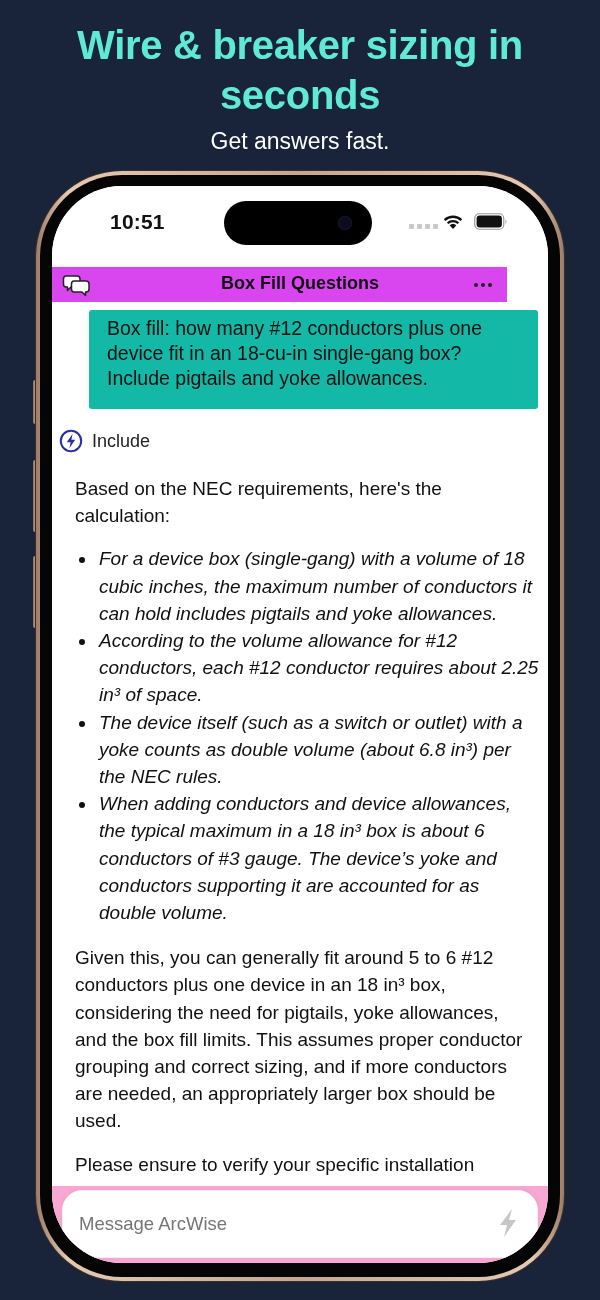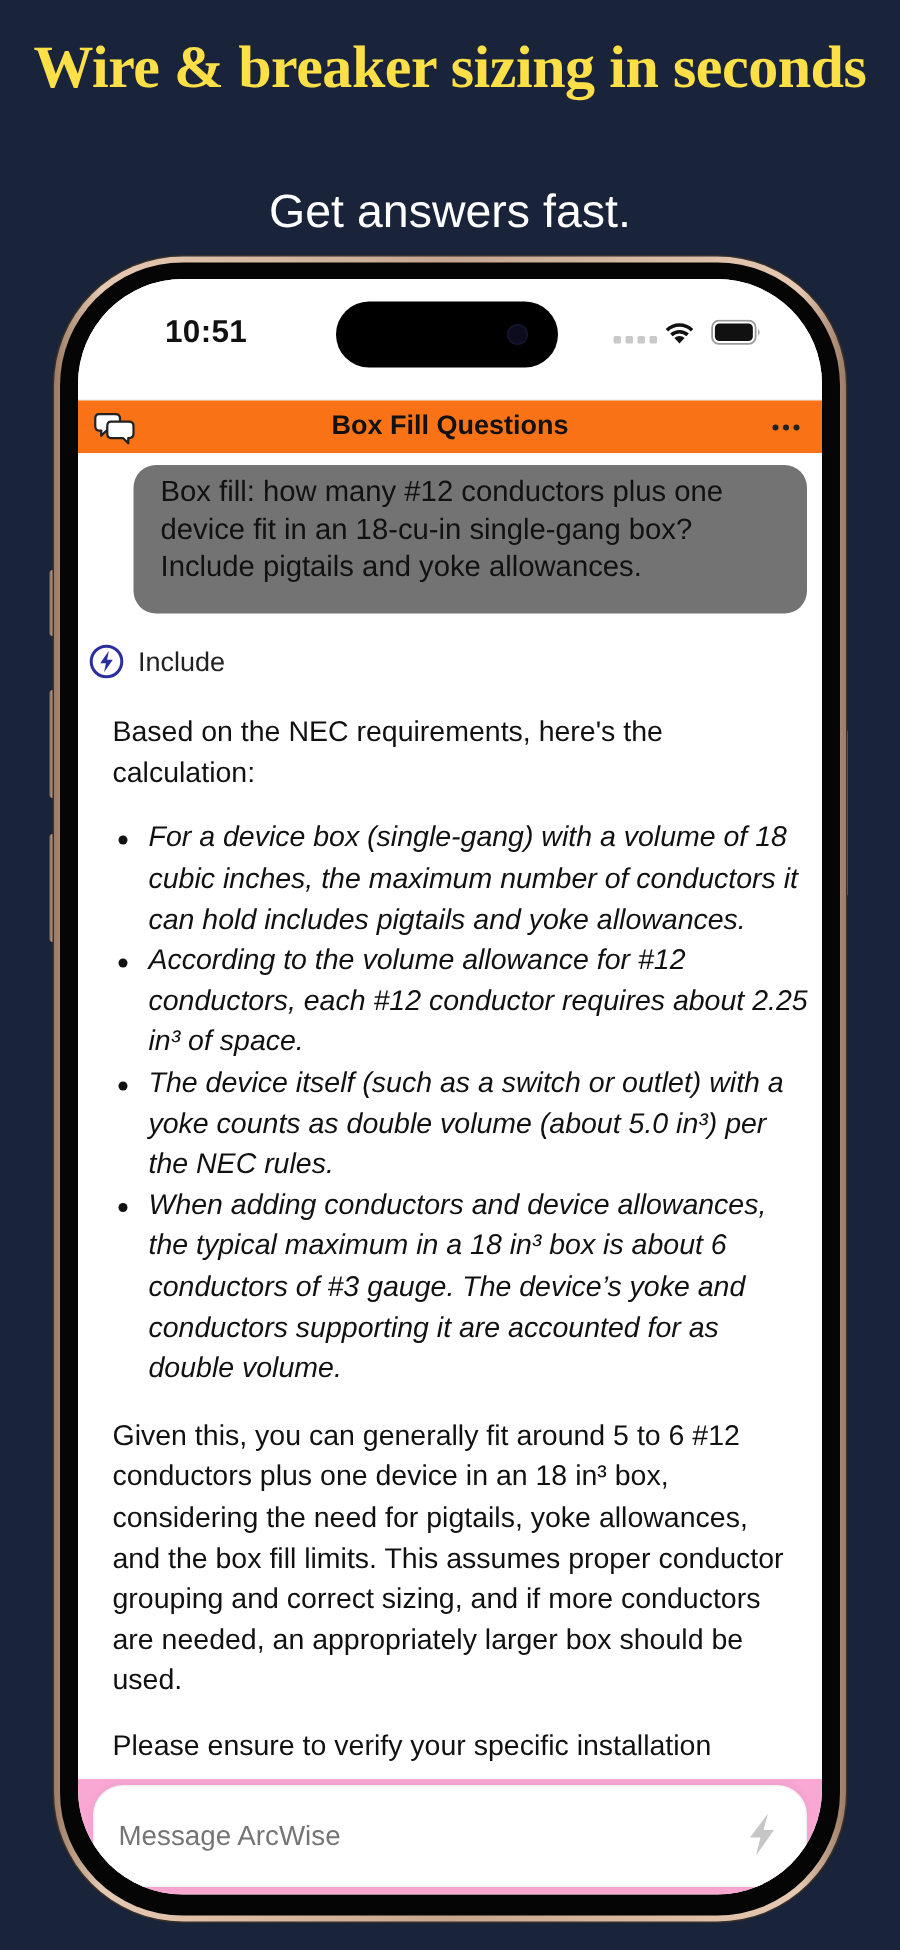--- a/index.html
+++ b/index.html
@@ -6,29 +6,28 @@
     html, body {
       width: 600px; height: 1300px;
       background: #19233a;
       overflow: hidden;
       font-family: "Liberation Sans", "DejaVu Sans", sans-serif;
     }
     .page { position: relative; width: 600px; height: 1300px; background: #19233a; }
 
     .hero-title {
       position: absolute; left: 0; top: 20px; width: 600px;
-      text-align: center; color: #fde047;
+      text-align: center; color: #5eead4;
       font-weight: 700; font-size: 40px; line-height: 50px;
       letter-spacing: -0.3px;
-      font-family: Liberation Serif, serif;
     }
     .hero-subtitle {
       position: absolute; left: 0; top: 126px; width: 600px;
       text-align: center; color: #ffffff;
-      font-size: 31px; line-height: 30px;
+      font-size: 23px; line-height: 30px;
     }
 
     
     .phone-frame {
       position: absolute; left: 36px; top: 171px; width: 528px; height: 1110px;
       border-radius: 86px;
       background: linear-gradient(90deg, #9c7c66 0%, #e6c9b2 6%, #c6a68e 50%, #e6c9b2 94%, #9c7c66 100%);
       box-shadow: 0 0 0 1px #3a3026;
     }
     .phone-inner-black {
@@ -59,36 +58,36 @@
       position: absolute; right: 20px; top: 15px; width: 14px; height: 14px;
       border-radius: 50%; background: #0c0c1e; box-shadow: inset 0 0 2px #2a2a5a;
     }
     .signal-dots { position: absolute; left: 357px; top: 38px; display: flex; gap: 3px; }
     .signal-dots span { width: 5px; height: 5px; border-radius: 1px; background: #c9c9c9; display: block; }
     .wifi-icon { position: absolute; left: 390px; top: 26px; width: 22px; height: 18px; }
     .battery-icon { position: absolute; left: 422px; top: 27px; width: 34px; height: 17px; }
 
     
     .nav-header {
-      position: absolute; left: 0; top: 80px; width: 496px; height: 36px; background: #f97316;
+      position: absolute; left: 0; top: 80px; width: 455px; height: 36px; background: #d946ef;
       border-top: 1px solid #f3f3f3;
     }
     .chats-icon { position: absolute; left: 10px; top: 6px; width: 30px; height: 26px; }
     .nav-title {
       position: absolute; left: 0; width: 496px; top: 6px; text-align: center;
       font-weight: 700; font-size: 18px; color: #111;
     }
     .more-icon { position: absolute; right: 12px; top: 8px; width: 24px; height: 20px; display: flex; gap: 3px; align-items: center; justify-content: center; }
     .more-icon span { width: 4px; height: 4px; background: #222; border-radius: 50%; display: block; }
 
     
     .chat-area { position: absolute; left: 0; top: 116px; width: 496px; height: 890px; overflow: hidden; }
     .user-bubble {
       position: absolute; left: 37px; top: 8px; width: 449px; height: 99px;
-      background: #737373; border-radius: 15px;
+      background: #14b8a6; border-radius: 3px;
       padding: 6px 18px 0 18px;
       font-size: 19.5px; line-height: 25px; color: #111;
     }
     .assistant-label { position: absolute; left: 7px; top: 126px; height: 26px; display: flex; align-items: center; }
     .assistant-logo { width: 24px; height: 24px; }
     .assistant-name { margin-left: 9px; font-size: 18px; color: #222; }
 
     .response {
       position: absolute; left: 7px; top: 157px; width: 482px;
       font-size: 19px; line-height: 27.2px; color: #111;
@@ -186,21 +185,21 @@
           <path d="M13.6 4.8 L7.8 13.2 H11.6 L10.4 19.2 L16.2 10.8 H12.4 Z" fill="#2b2f9e"></path>
         </svg>
         <span class="assistant-name">Include</span>
       </div>
 
       <div class="response">
         <p>Based on the NEC requirements, here's the calculation:</p>
         <ul>
           <li>For a device box (single-gang) with a volume of 18 cubic inches, the maximum number of conductors it can hold includes pigtails and yoke allowances.</li>
           <li>According to the volume allowance for #12 conductors, each #12 conductor requires about 2.25 in³ of space.</li>
-          <li>The device itself (such as a switch or outlet) with a yoke counts as double volume (about 5.0 in³) per the NEC rules.</li>
+          <li>The device itself (such as a switch or outlet) with a yoke counts as double volume (about 6.8 in³) per the NEC rules.</li>
           <li>When adding conductors and device allowances, the typical maximum in a 18 in³ box is about 6 conductors of #3 gauge. The device’s yoke and conductors supporting it are accounted for as double volume.</li>
         </ul>
         <p>Given this, you can generally fit around 5 to 6 #12 conductors plus one device in an 18 in³ box, considering the need for pigtails, yoke allowances, and the box fill limits. This assumes proper conductor grouping and correct sizing, and if more conductors are needed, an appropriately larger box should be used.</p>
         <p style="margin-top:16px;">Please ensure to verify your specific installation</p>
       </div>
       <div class="chat-fade"></div>
     </div>
 
     <div class="composer">
       <div class="composer-box">

